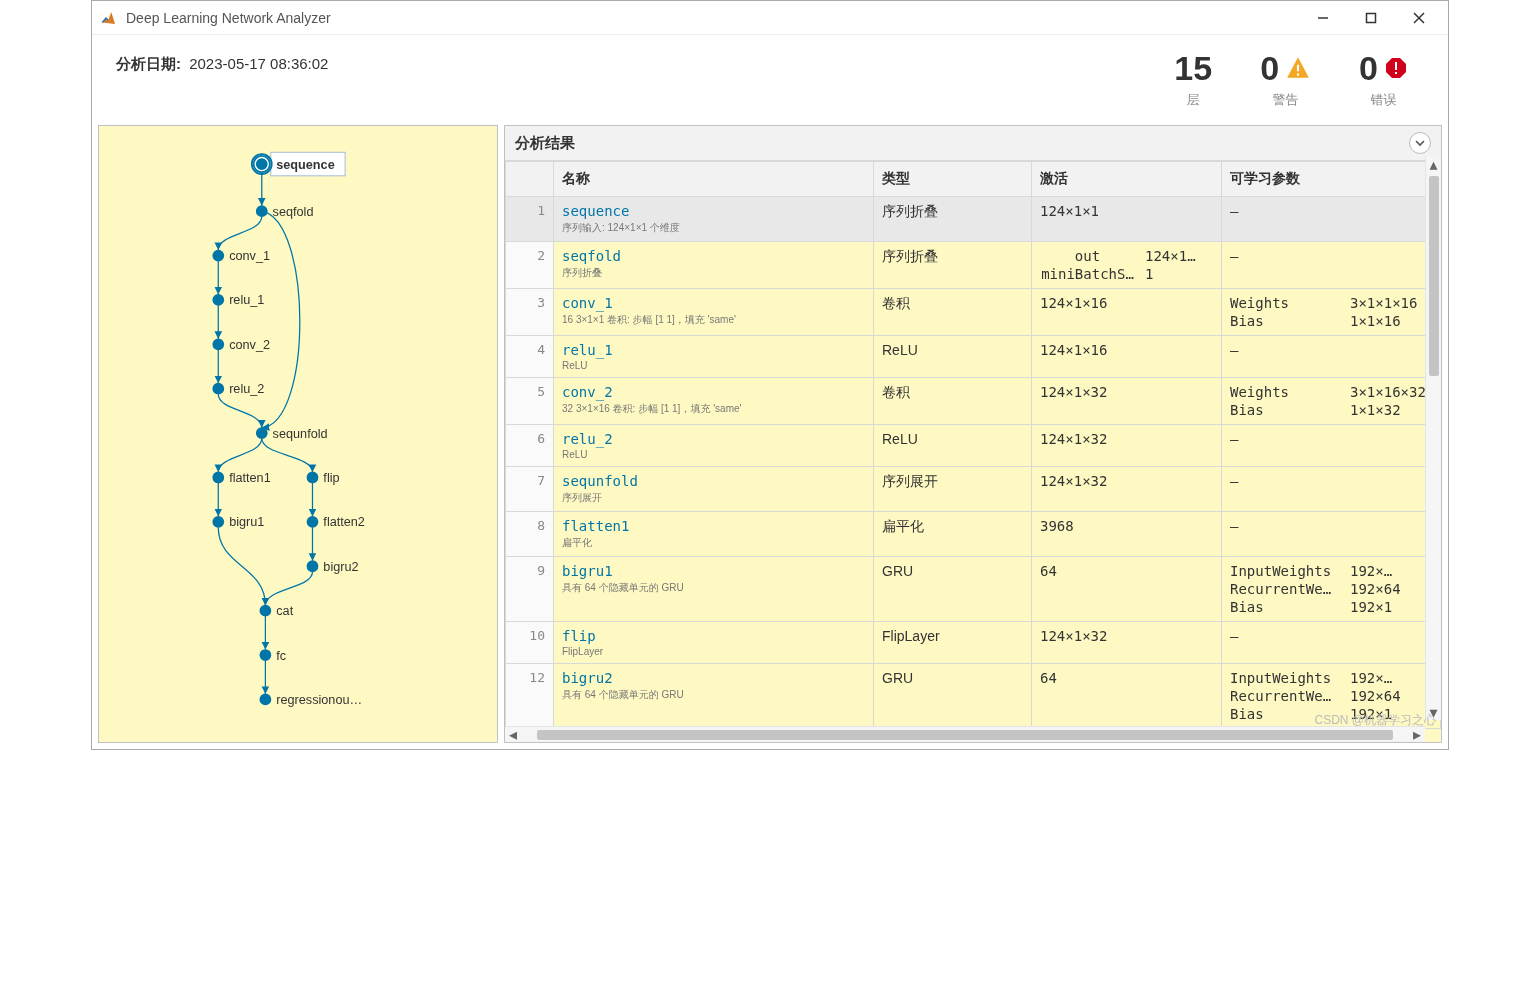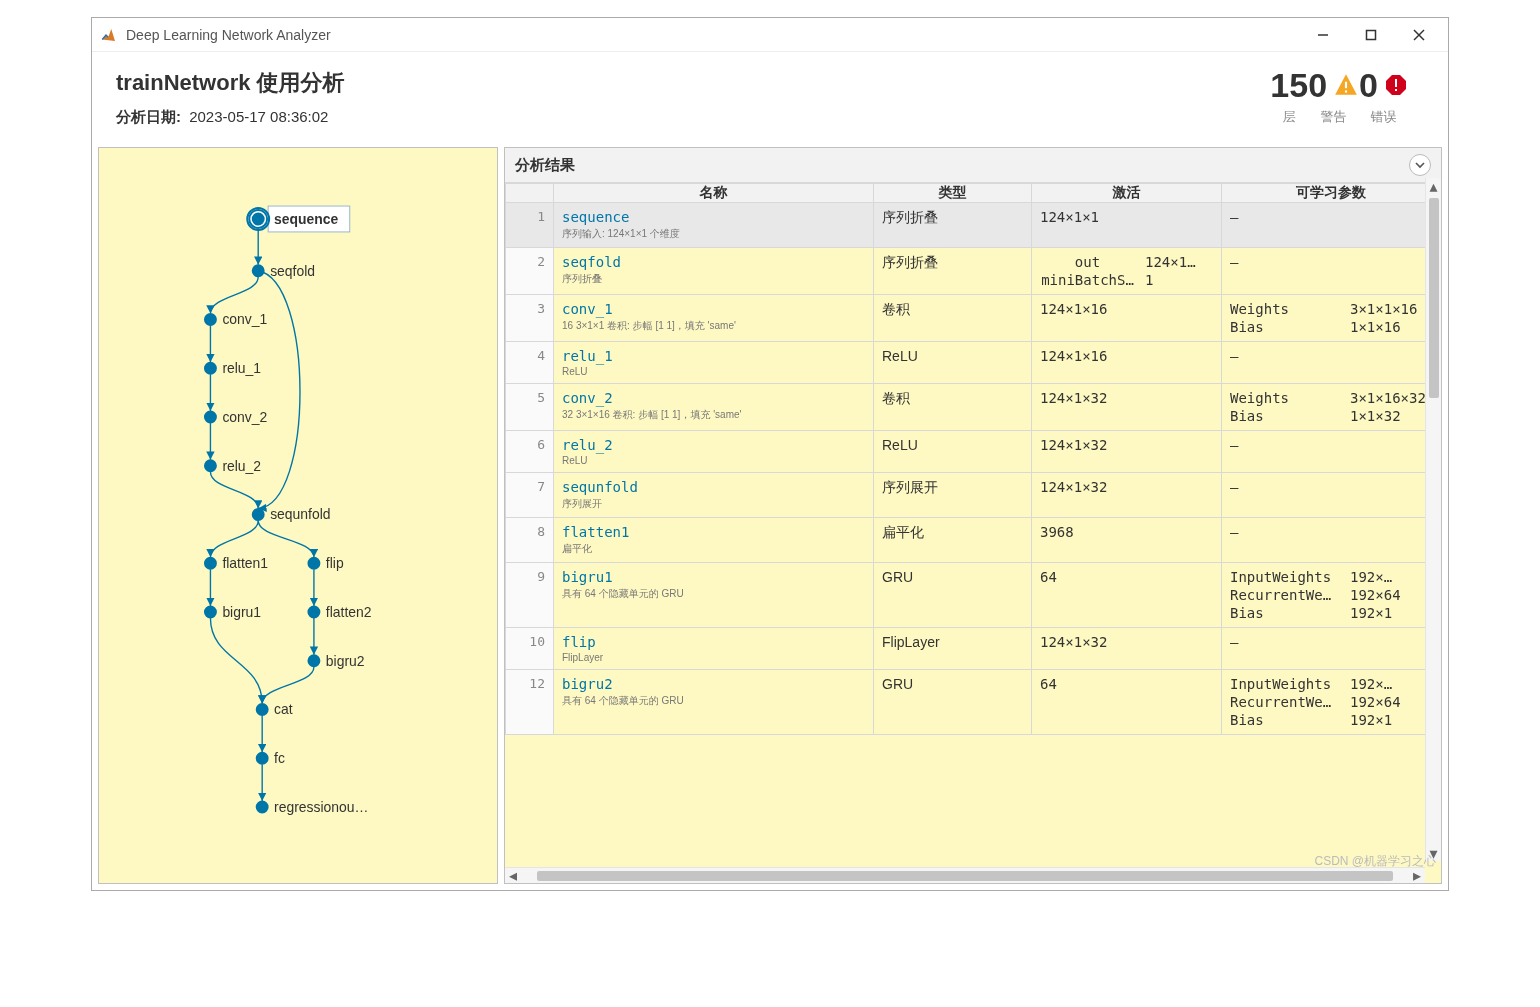--- a/index.html
+++ b/index.html
@@ -11,52 +11,52 @@
     --text: #333;
     --text-muted: #777;
     --blue: #0076a8;
     --node-blue: #0076a8;
     --warn: #f5a623;
     --err: #d0021b;
     --mono: "Consolas","Menlo",monospace;
   }
   * { box-sizing: border-box; }
   html,body { margin:0; padding:0; height:100%; font-family: "Microsoft YaHei","Helvetica Neue",sans-serif; color:var(--text); background:#fff; }
-  .window { width:1358px; height:874px; margin:17px auto; border:1px solid #aaa; display:flex; flex-direction:column; background:var(--bg-win); position:relative; }
+  .window { width:1358px; height:750px; margin:0 auto; border:1px solid #aaa; display:flex; flex-direction:column; background:var(--bg-win); position:relative; }
 
   
   .titlebar { height:34px; display:flex; align-items:center; padding:0 8px; border-bottom:1px solid #eee; background:#fff; gap:8px; }
   .titlebar .appicon svg { display:block; }
   .titlebar .title { flex:1; font-size:14px; color:#555; }
   .winbtns { display:flex; gap:18px; align-items:center; margin-right:6px; }
   .winbtn { width:30px; height:26px; display:flex; align-items:center; justify-content:center; color:#444; cursor:pointer; }
 
   
   .header { padding:16px 24px 10px; display:flex; align-items:flex-start; }
   .header .left { flex:1; }
   .header h1 { margin:0 0 10px; font-size:22px; font-weight:600; }
   .header .kv { font-size:15px; margin:4px 0; }
   .header .kv b { font-weight:700; margin-right:4px; }
-  .stats { display:flex; margin-right:16px; text-align:center; }
+  .stats { display:flex; gap:48px; margin-right:16px; text-align:center; }
   .stat .big { font-size:34px; font-weight:700; line-height:1; display:flex; align-items:center; gap:6px; justify-content:center; }
   .stat .lbl { font-size:13px; color:#888; margin-top:6px; }
   .stat svg { display:block; }
 
   
   .split { display:flex; flex:1; overflow:hidden; padding:6px; gap:6px; }
   .pane { border:1px solid var(--border); background:#fef9c3; position:relative; }
   .graph { width:400px; flex:0 0 400px; overflow:hidden; }
   .results { flex:1; display:flex; flex-direction:column; overflow:hidden; }
 
   
   .resheader { padding:6px 10px; display:flex; align-items:center; justify-content:space-between; background:var(--bg-header); border-bottom:1px solid var(--border-light); font-weight:700; font-size:15px; }
   .resheader .chevbtn { width:22px; height:22px; border:1px solid #bbb; border-radius:50%; display:flex; align-items:center; justify-content:center; cursor:pointer; background:#fff; }
   .tablewrap { flex:1; overflow:auto; }
   table { border-collapse:collapse; width:100%; table-layout:fixed; font-size:14px; }
-  thead th { text-align:center; background:var(--bg-header); border:1px solid var(--border-light); padding:0 8px; font-weight:700; position:sticky; top:0; }
+  thead th { text-align:left; background:var(--bg-header); border:1px solid var(--border-light); padding:8px 8px; font-weight:700; position:sticky; top:0; }
   col.idx { width:48px; }
   col.name { width:320px; }
   col.type { width:158px; }
   col.act { width:190px; }
   tbody td { border:1px solid var(--border-light); padding:6px 8px; vertical-align:top; }
   tbody td.idx { text-align:right; color:#888; background:#fafafa; font-family:var(--mono); font-size:13px; }
   tbody tr.selected td { background:var(--bg-sel); }
   .layer-name { font-family:var(--mono); font-size:14px; }
   .layer-sub { color:var(--text-muted); font-size:10px; margin-top:2px; }
   .act-cell { font-family:var(--mono); font-size:14px; display:flex; flex-direction:column; gap:2px; }
@@ -115,21 +115,20 @@
           <svg width="12" height="12">
             <line x1="1" y1="1" x2="11" y2="11" stroke="#333" stroke-width="1.5"></line>
             <line x1="11" y1="1" x2="1" y2="11" stroke="#333" stroke-width="1.5"></line>
           </svg>
         </div>
     </div>
   </div>
 
   <div class="header">
     <div class="left">
-      <h1>trainNetwork 使用分析</h1>
       <div class="kv">
         <b>分析日期:</b>
         <span>2023-05-17 08:36:02</span>
       </div>
     </div>
     <div class="stats">
       <div class="stat">
         <div class="big">
             <span>15</span>
           </div>

